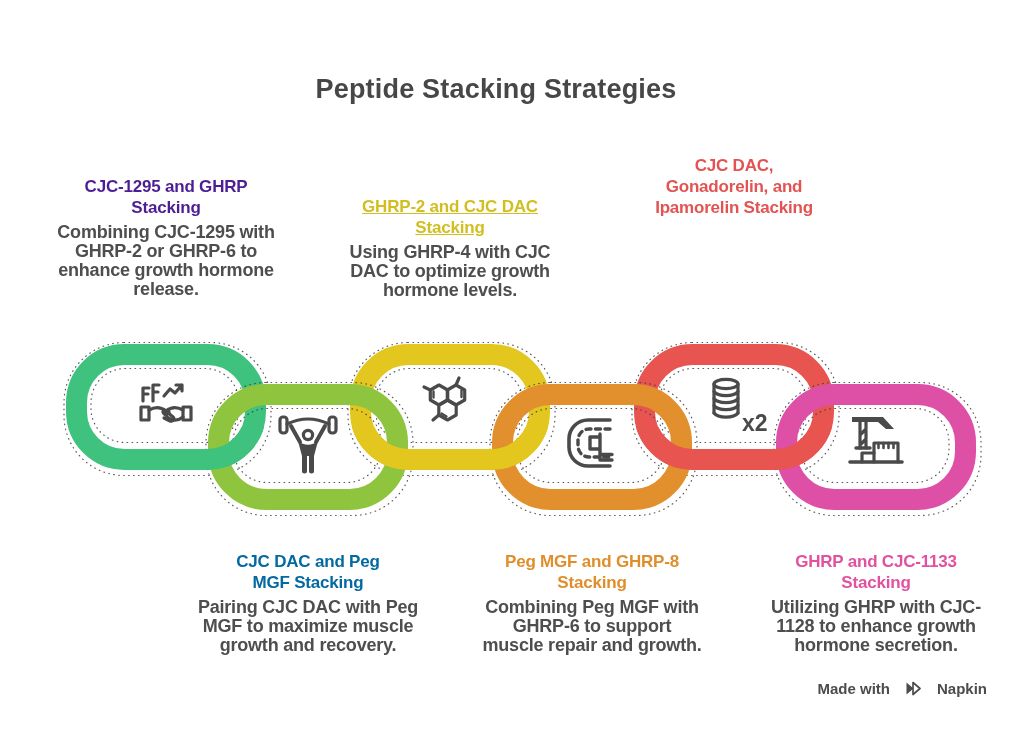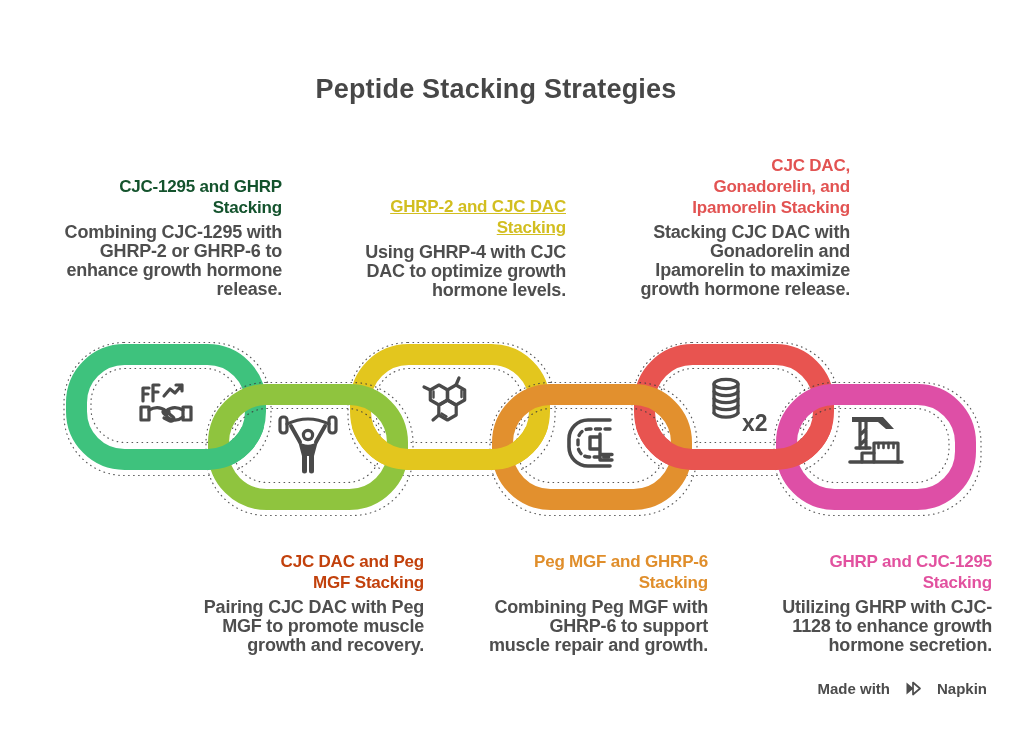--- a/index.html
+++ b/index.html
@@ -1,29 +1,29 @@
 <!DOCTYPE html>
 <html><head>
 <meta charset="utf-8">
 <style>
   html,body{margin:0;padding:0;background:#ffffff;}
   .page{position:relative;width:1024px;height:733px;background:#ffffff;overflow:hidden;
         font-family:"Liberation Sans", sans-serif;}
   .main-title{position:absolute;left:0;top:74px;width:992px;text-align:center;margin:0;
         font-size:27px;font-weight:800;letter-spacing:.2px;color:#474747;}
   .chain-svg{position:absolute;left:0;top:0;}
-  .callout{position:absolute;width:232px;text-align:right;}
+  .callout{position:absolute;width:232px;text-align:center;}
   .callout-title{margin:0 0 5px 0;font-size:17px;line-height:21px;font-weight:800;
         letter-spacing:-.2px;white-space:pre-line;}
   .callout-body{font-size:18px;line-height:19px;font-weight:700;color:#4e4e4e;
         letter-spacing:-.2px;white-space:pre-line;}
-  .c1 .callout-title{color:#14532d;}
+  .c1 .callout-title{color:#4c1d95;}
   .c2 .callout-title{color:#d2be20;text-decoration:underline;}
   .c3 .callout-title{color:#e25352;}
-  .c4 .callout-title{color:#c2410c;}
+  .c4 .callout-title{color:#0369a1;}
   .c5 .callout-title{color:#e08e2b;}
   .c6 .callout-title{color:#e2519f;}
   .pos-c1{left:50px;top:176px;}
   .pos-c2{left:334px;top:196px;}
   .pos-c3{left:618px;top:155px;}
   .pos-c4{left:192px;top:551px;}
   .pos-c5{left:476px;top:551px;}
   .pos-c6{left:760px;top:551px;}
   .footer{position:absolute;right:37px;top:680px;display:flex;align-items:center;gap:14px;
         font-size:15px;font-weight:700;color:#4c4c4c;}
@@ -159,41 +159,37 @@
     <h2 class="callout-title">GHRP-2 and CJC DAC
 Stacking</h2>
     <div class="callout-body">Using GHRP-4 with CJC
 DAC to optimize growth
 hormone levels.</div>
   </div>
   <div class="callout c3 pos-c3">
     <h2 class="callout-title">CJC DAC,
 Gonadorelin, and
 Ipamorelin Stacking</h2>
-    <div class="callout-body">Stacking CJC DAC with
-Gonadorelin and
-Ipamorelin to maximize
-growth hormone release.</div>
   </div>
   <div class="callout c4 pos-c4">
     <h2 class="callout-title">CJC DAC and Peg
 MGF Stacking</h2>
     <div class="callout-body">Pairing CJC DAC with Peg
-MGF to promote muscle
+MGF to maximize muscle
 growth and recovery.</div>
   </div>
   <div class="callout c5 pos-c5">
-    <h2 class="callout-title">Peg MGF and GHRP-6
+    <h2 class="callout-title">Peg MGF and GHRP-8
 Stacking</h2>
     <div class="callout-body">Combining Peg MGF with
 GHRP-6 to support
 muscle repair and growth.</div>
   </div>
   <div class="callout c6 pos-c6">
-    <h2 class="callout-title">GHRP and CJC-1295
+    <h2 class="callout-title">GHRP and CJC-1133
 Stacking</h2>
     <div class="callout-body">Utilizing GHRP with CJC-
 1128 to enhance growth
 hormone secretion.</div>
   </div>
 
   <div class="footer">
     <span>Made with</span>
     <svg width="19" height="17" viewBox="0 0 19 17">
       <path d="M2.5,2.5 L9.5,8.5 L2.5,14.5 Z" fill="#4c4c4c"></path>

